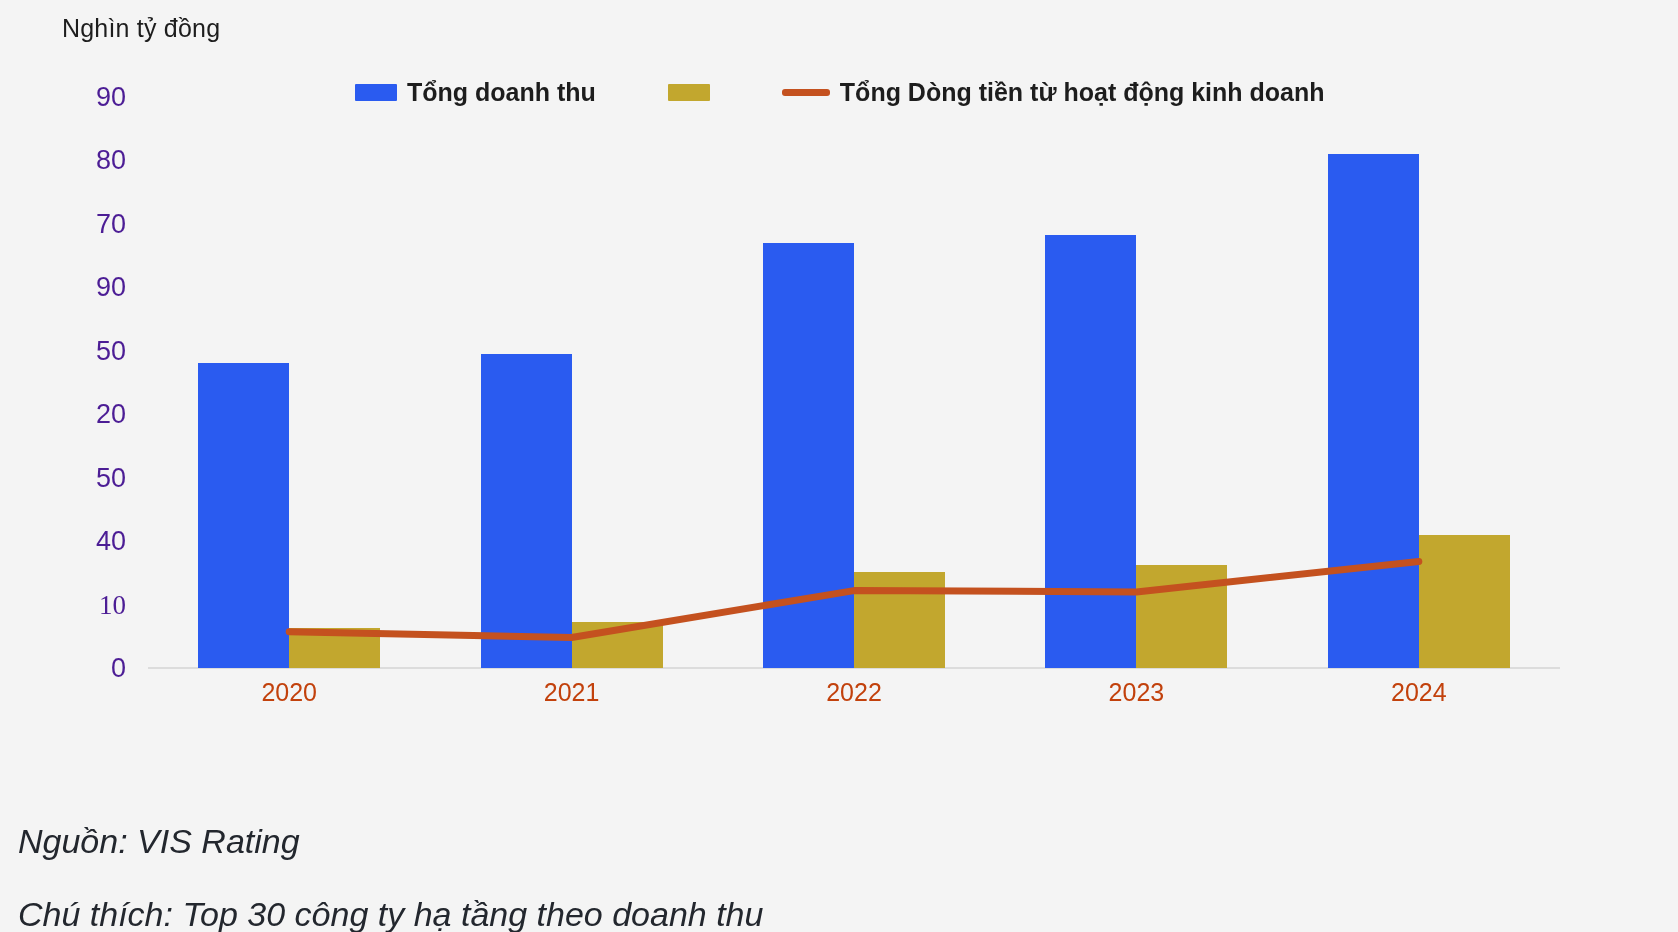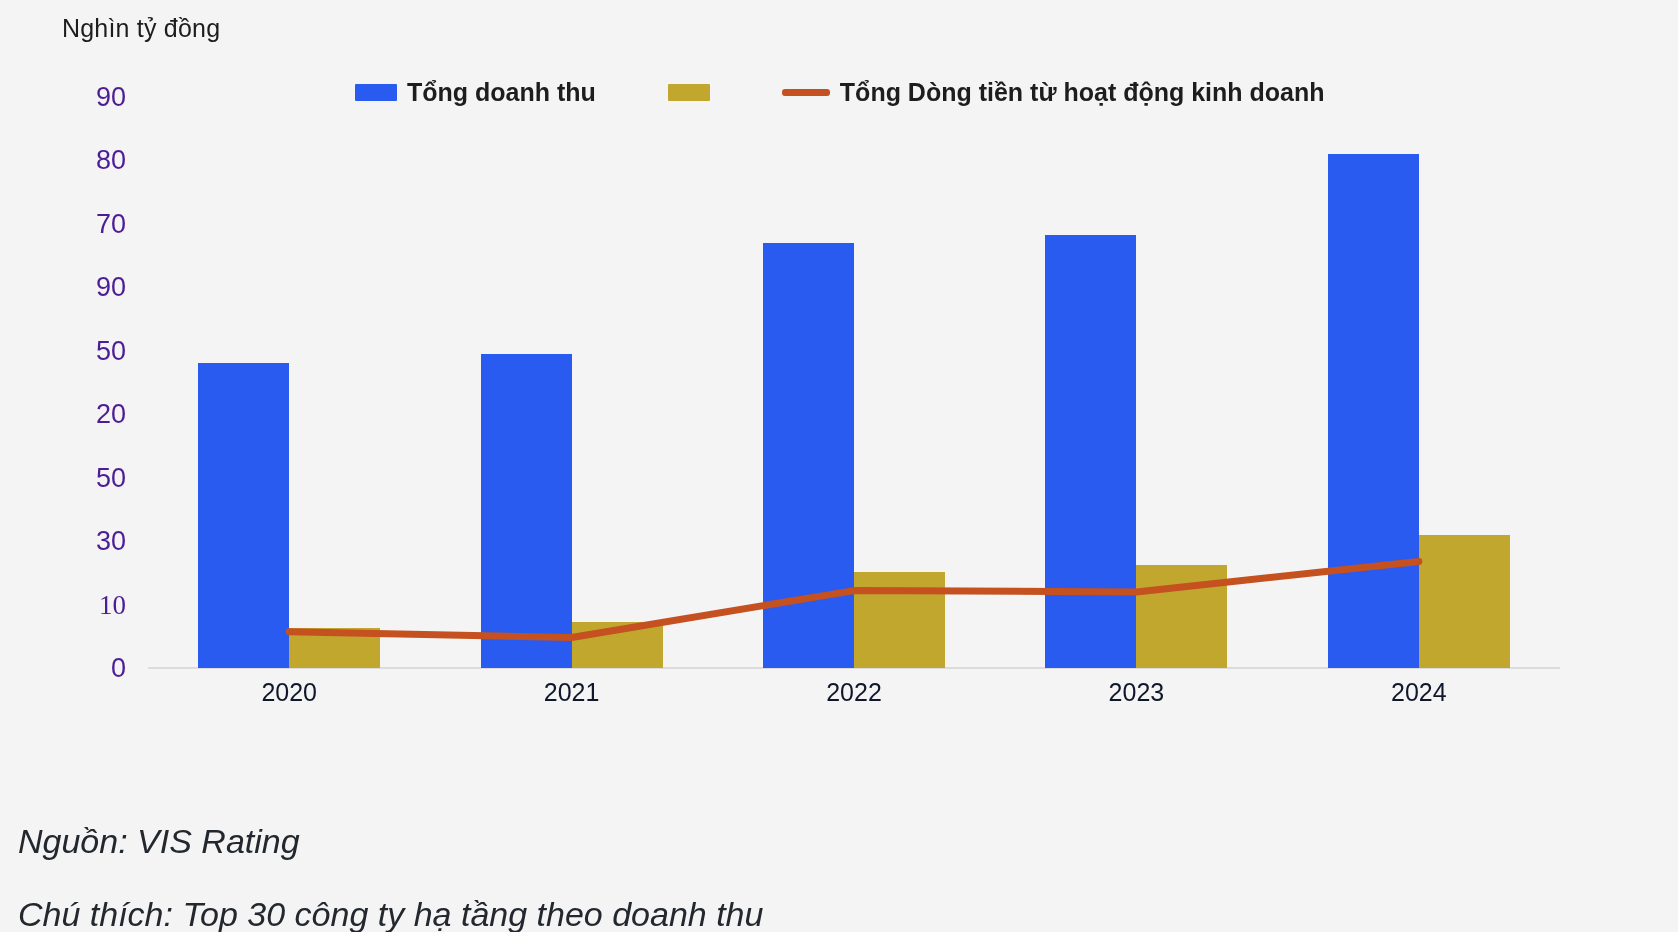--- a/index.html
+++ b/index.html
@@ -51,21 +51,21 @@
     position:absolute;bottom:0;top:0;
   }
   .bar{
     position:absolute;bottom:0;
   }
   .bar-revenue{background:#2a5bf0;}
   .bar-profit{background:#c2a72e;}
 
   .xlabels{position:absolute;left:148px;top:678px;width:1412px;height:40px;}
   .xlabel{
-    position:absolute;font-size:25px;color:#0f172a;text-align:left;
+    position:absolute;font-size:25px;color:#c2410c;text-align:left;
     transform:translateX(-50%);
   }
 
   svg.line-layer{position:absolute;left:0;top:0;width:100%;height:100%;overflow:visible;}
 
   .footnotes{position:absolute;left:18px;top:822px;}
   .footnote{
     font-size:34px;font-style:italic;color:#23272e;
     font-family:"Liberation Sans","DejaVu Sans",sans-serif;
   }
@@ -93,21 +93,21 @@
     </div>
 
   <div class="ylabels" id="ylabels">
       <div class="ylabel" style="top: 0px;">90</div>
       <div class="ylabel" style="top: 63.4444px;">80</div>
       <div class="ylabel" style="top: 126.889px;">70</div>
       <div class="ylabel" style="top: 190.333px;">90</div>
       <div class="ylabel" style="top: 253.778px;">50</div>
       <div class="ylabel" style="top: 317.222px;">20</div>
       <div class="ylabel" style="top: 380.667px;">50</div>
-      <div class="ylabel" style="top: 444.111px;">30</div>
+      <div class="ylabel" style="top: 444.111px;">40</div>
       <div class="ylabel" style="top: 507.556px; font-family: Liberation Serif, serif;">10</div>
       <div class="ylabel" style="top: 571px;">0</div>
     </div>
 
   <div class="plot">
     <div class="baseline"></div>
     <div class="groups" id="groups">
         <div class="group" style="left: 50.2px; width: 182px;">
           <div class="bar bar-revenue" title="Tổng doanh thu 2020: 48" style="left: 0px; width: 91px; height: 304.533px; background: rgb(42, 91, 240);"></div>
           <div class="bar bar-profit" title="Tổng lợi nhuận sau thuế 2020: 6.3" style="left: 91px; width: 91px; height: 39.97px; background: rgb(194, 167, 46);"></div>

